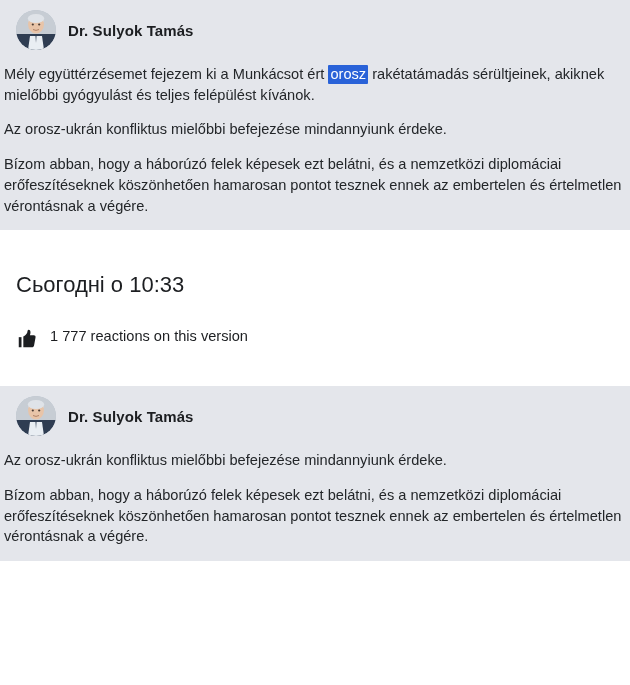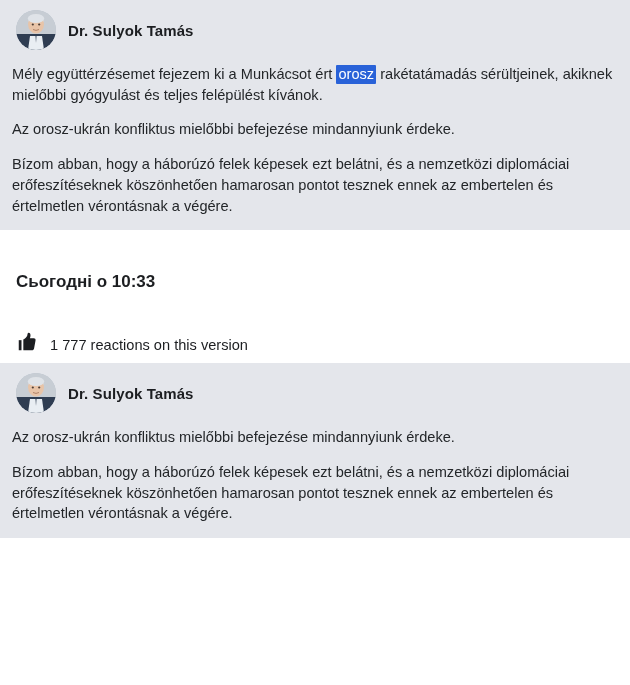--- a/index.html
+++ b/index.html
@@ -47,21 +47,21 @@
   .avatar svg {
     display: block;
   }
   .author {
     font-size: 15px;
     font-weight: bold;
     color: #1c1e21;
     letter-spacing: 0.1px;
   }
   .post-body {
-    padding: 0 12px;
+    padding: 0 4px;
   }
   .post-body p {
     margin: 14px 0 0 0;
     font-size: 14.6px;
     line-height: 1.42;
     color: #232629;
   }
   .post-body p:first-child {
     margin-top: 12px;
   }
@@ -77,30 +77,30 @@
     height: 24px;
     background: #ffffff;
   }
 
   
   .version-section {
     background: #ffffff;
     padding: 18px 16px 0 16px;
   }
   .version-time {
-    font-size: 17px;
-    font-weight: bold;
+    font-size: 22px;
+    font-weight: normal;
     color: #1c1e21;
-    margin: 0 0 39px 0;
+    margin: 0 0 30px 0;
   }
   .reactions {
     display: flex;
-    align-items: flex-end;
+    align-items: flex-start;
     gap: 12px;
-    margin-bottom: 10px;
+    margin-bottom: 36px;
   }
   .thumb-icon {
     width: 22px;
     height: 22px;
     display: block;
     flex: 0 0 22px;
     color: #1c1e21;
   }
   .reactions-text {
     font-size: 14.6px;

